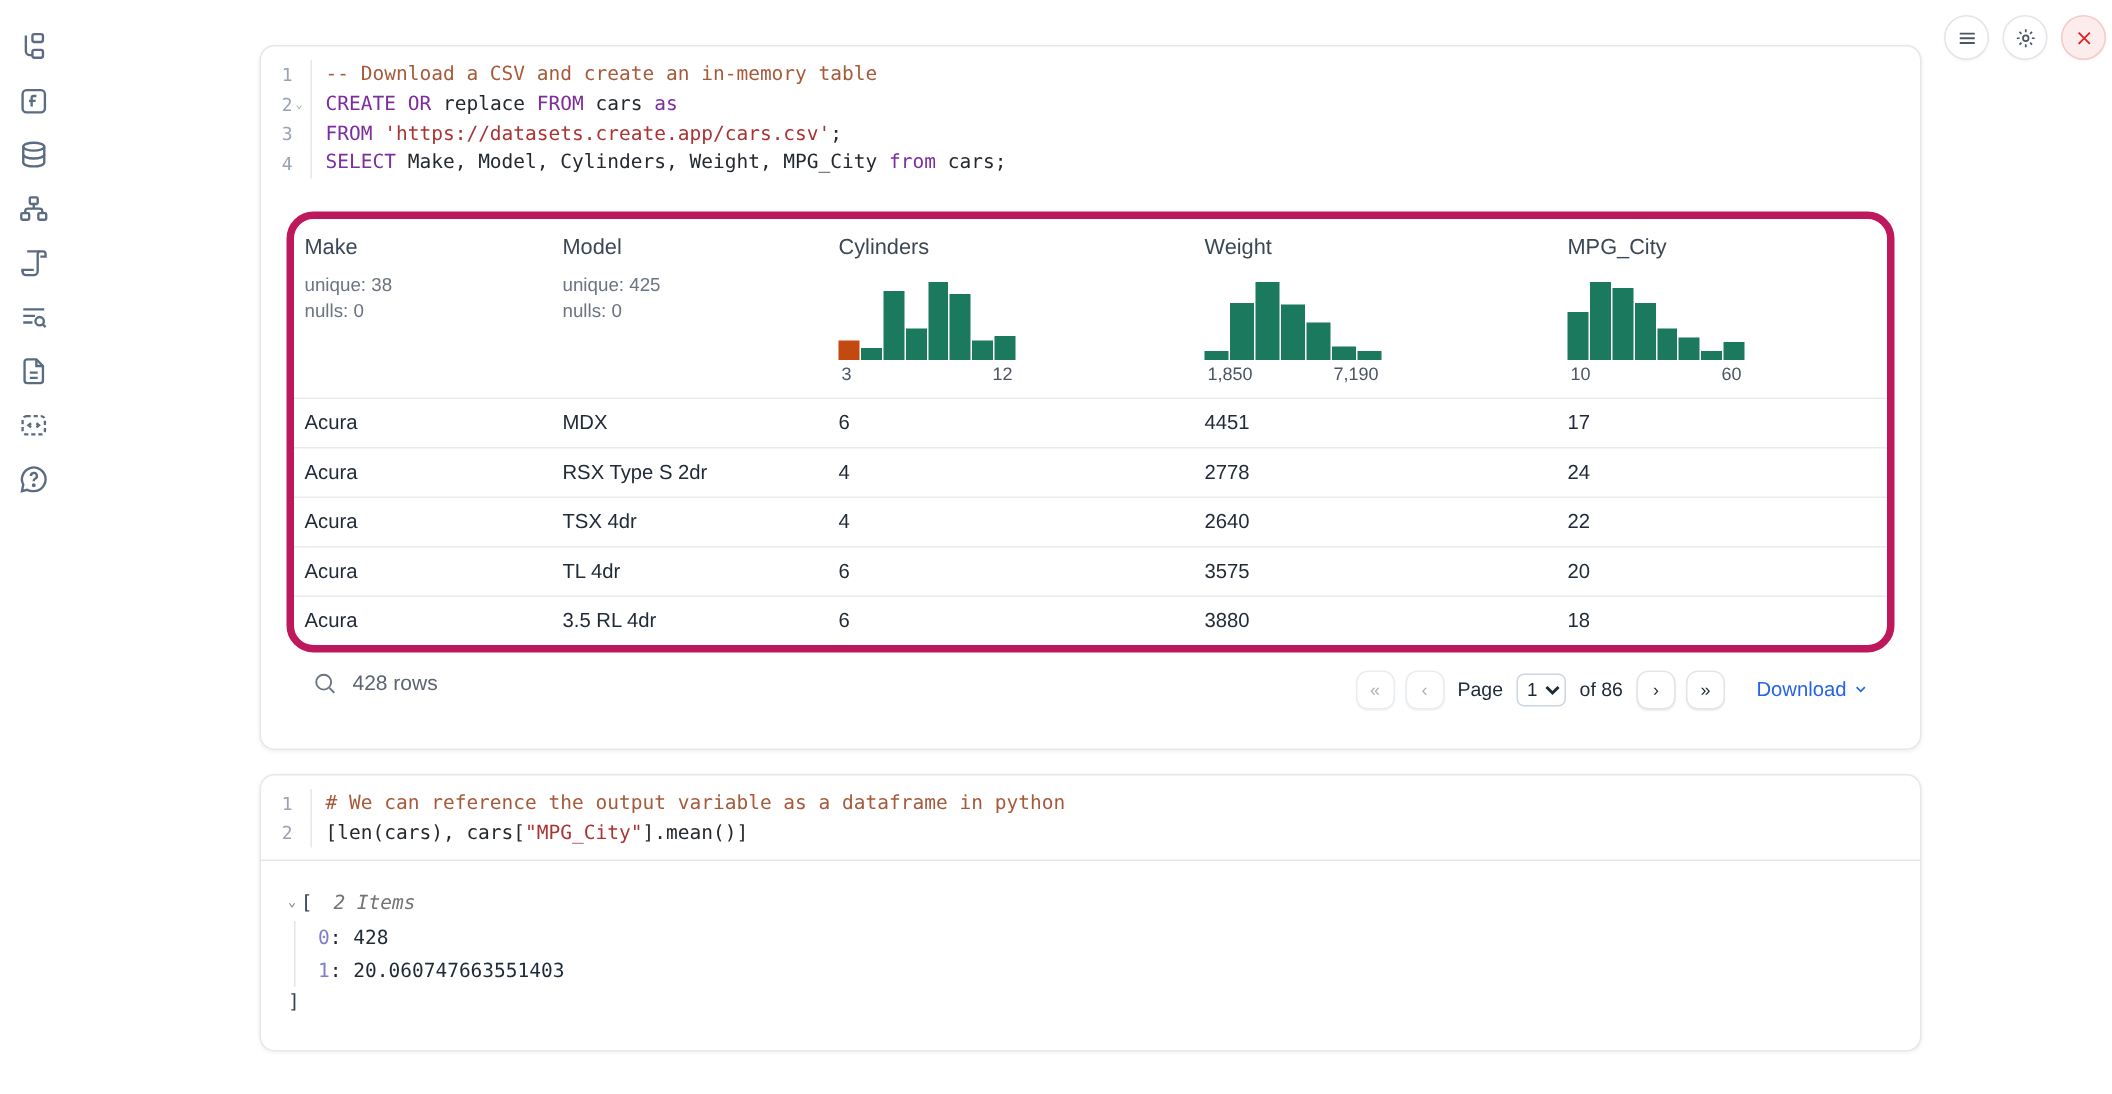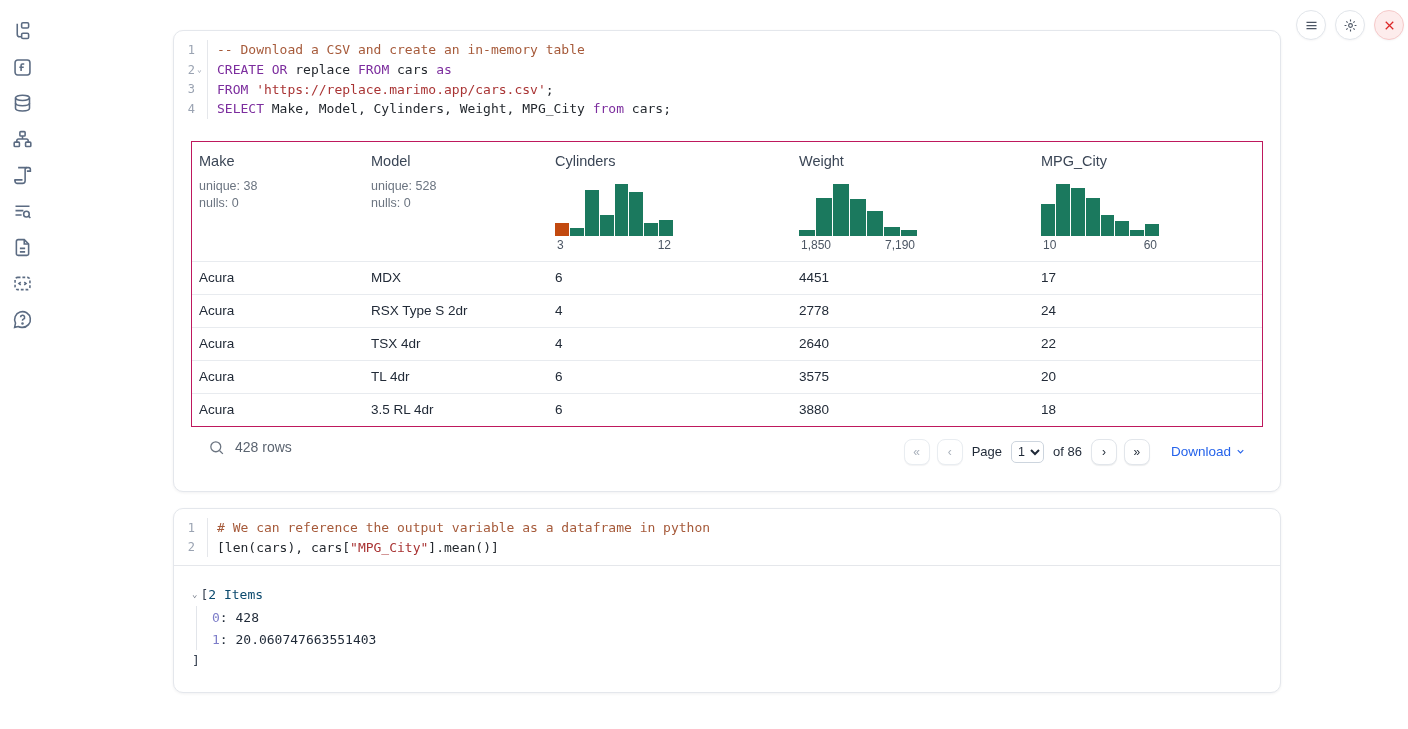--- a/index.html
+++ b/index.html
@@ -32,21 +32,21 @@
   .tok-tx { color:#24292f; }
 
   
   .outvar-row { display:flex; align-items:center; padding:5px 11px 7px 11px; border-bottom:1px solid #e5e7eb; }
   .outvar-label { font-size:12px; font-weight:bold; color:#0b6f93; margin-right:8px; }
   .outvar-input { width:80px; height:20px; border:1px solid #cdd5de; border-radius:4px; font-size:12px; font-weight:bold; color:#0b6f93; padding:1px 7px; font-family:"Liberation Sans", sans-serif; outline:none; }
   .lang-badge { margin-left:auto; font-size:12px; font-weight:bold; color:#0b6f93; cursor:pointer; }
 
   
   .output-section { padding:14px 17px 10px 17px; }
-  .table-card { border:1px solid #be185d; border-radius:0; overflow:hidden; }
+  .table-card { border:5px solid #be185d; border-radius:18px; overflow:hidden; }
   .t-head { display:grid; grid-template-columns:172px 184px 244px 242px 1fr; padding:11px 0 9px 0; }
   .col-head { padding-left:7px; }
   .col-name { font-size:14.5px; color:#3b4656; margin-bottom:9px; }
   .col-body { height:74px; display:flex; flex-direction:column; }
   .col-stats { font-size:12.5px; color:#6b7480; line-height:17px; }
   .hist-wrap { margin-top:auto; width:118px; }
   .hist { height:52px; display:flex; align-items:flex-end; gap:1px; }
   .hist .bar { flex:1 1 0; min-height:4px; }
   .hist-labels { display:flex; justify-content:space-between; font-size:12px; color:#4b5563; padding:2px 2px 0 2px; }
   .t-row { display:grid; grid-template-columns:172px 184px 244px 242px 1fr; border-top:1px solid #e8ebef; height:33px; align-items:center; font-size:13.5px; color:#222b38; cursor:default; }
@@ -62,21 +62,21 @@
   .pg-label { font-size:13px; color:#1f2937; margin:0 2px; }
   .pg-select { height:22px; border:1px solid #cdd5de; border-radius:5px; font-size:12.5px; color:#1f2937; background:#fff; padding:0 2px; font-family:"Liberation Sans", sans-serif; }
   .download { display:flex; align-items:center; gap:4px; color:#2563eb; font-size:13.5px; margin-left:14px; cursor:pointer; }
   .download svg { width:11px; height:11px; }
 
   
   .py-divider { border-bottom:1px solid #e5e7eb; }
   .tree { padding:18px 20px 22px 18px; font-family:"DejaVu Sans Mono", monospace; font-size:13px; color:#374151; }
   .tree-head { display:flex; align-items:center; height:20px; }
   .tree-chevron { font-size:9px; color:#6b7280; margin-right:3px; cursor:pointer; }
-  .tree-count { color:#0c4a6e; margin-left:0; }
+  .tree-count { font-style:italic; color:#737373; margin-left:14px; }
   .tree-items { border-left:1px solid #e2e5ea; margin-left:4px; padding-left:15px; margin-top:2px; }
   .tree-item { height:22px; display:flex; align-items:center; }
   .tree-key { color:#7d7dc9; }
   .tree-val { color:#1f2937; margin-left:0; }
   .tree-close { height:20px; display:flex; align-items:center; }
 </style>
 </head>
 <body>
 
 <div class="sidebar">
@@ -179,21 +179,21 @@
             <span class="ln">2</span>
             <span class="fold">⌄</span>
           </span>
           <span class="code-text"><span class="tok-kw">CREATE</span><span class="tok-tx"> </span><span class="tok-kw">OR</span><span class="tok-tx"> replace </span><span class="tok-kw">FROM</span><span class="tok-tx"> cars </span><span class="tok-kw">as</span></span>
         </div>
         <div class="code-line">
           <span class="gutter">
             <span class="ln">3</span>
             <span class="fold"></span>
           </span>
-          <span class="code-text"><span class="tok-kw">FROM</span><span class="tok-tx"> </span><span class="tok-st">'https://replace.marimo.app/cars.csv'</span><span class="tok-tx">;</span></span>
+          <span class="code-text"><span class="tok-kw">FROM</span><span class="tok-tx"> </span><span class="tok-st">'https://datasets.create.app/cars.csv'</span><span class="tok-tx">;</span></span>
         </div>
         <div class="code-line">
           <span class="gutter">
             <span class="ln">4</span>
             <span class="fold"></span>
           </span>
           <span class="code-text"><span class="tok-kw">SELECT</span><span class="tok-tx"> Make, Model, Cylinders, Weight, MPG_City </span><span class="tok-kw">from</span><span class="tok-tx"> cars;</span></span>
         </div>
       </div>
 
@@ -207,21 +207,21 @@
                 <div class="col-stats">
                   <div>unique: 38</div>
                   <div>nulls: 0</div>
                 </div>
               </div>
             </div>
             <div class="col-head">
               <div class="col-name">Model</div>
               <div class="col-body">
                 <div class="col-stats">
-                  <div>unique: 528</div>
+                  <div>unique: 425</div>
                   <div>nulls: 0</div>
                 </div>
               </div>
             </div>
             <div class="col-head">
               <div class="col-name">Cylinders</div>
               <div class="col-body">
                 <div class="hist-wrap">
                   <div class="hist">
                     <div class="bar" style="height: 25%; background: rgb(194, 73, 15);"></div>

